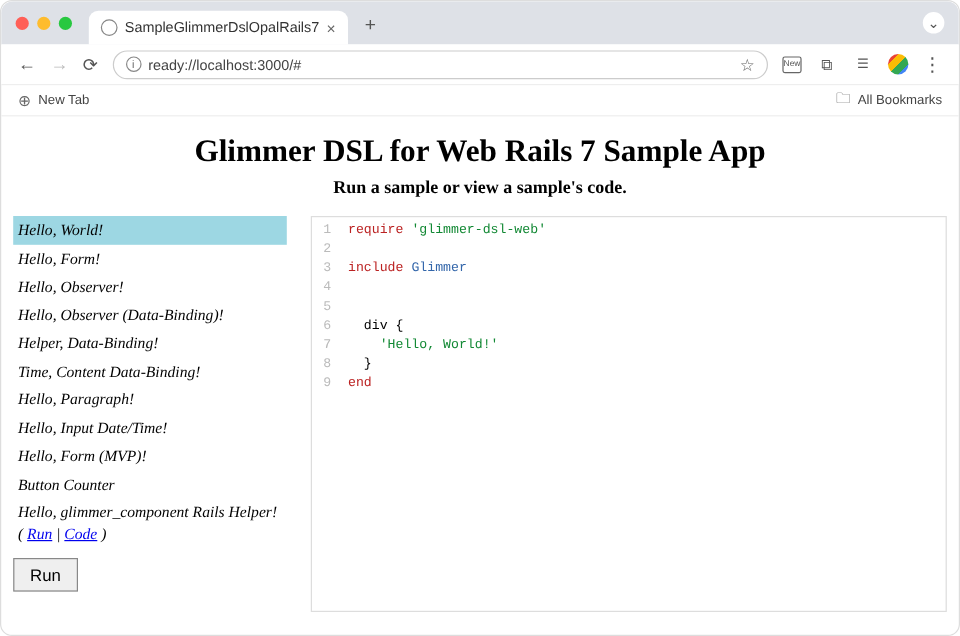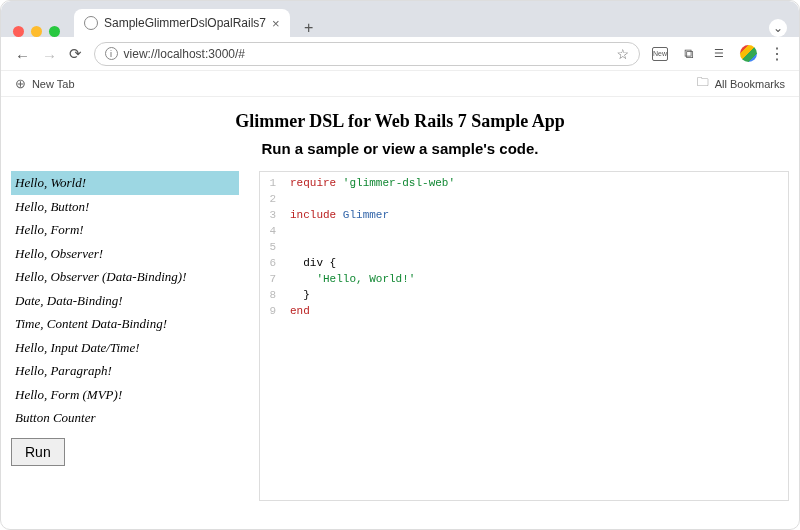--- a/index.html
+++ b/index.html
@@ -10,21 +10,21 @@
       width: 800px;
       height: 530px;
       overflow: hidden;
       border: 1px solid #ddd;
       border-radius: 10px;
     }
     .title-bar {
       height: 36px;
       background: #dee1e7;
       display: flex;
-      align-items: flex-end;
+      align-items: center;
       padding: 0 12px;
       gap: 8px;
       border-top-left-radius: 10px;
       border-top-right-radius: 10px;
     }
     .traffic { display: flex; gap: 7px; }
     .dot { width: 11px; height: 11px; border-radius: 50%; }
     .dot.red { background: #ff5f57; }
     .dot.yellow { background: #febc2e; }
     .dot.green { background: #28c840; }
@@ -91,26 +91,26 @@
       border-bottom: 1px solid #eee;
     }
     .bookmark-plus { font-size: 13px; color:#666;}
     .bookmark-bar .spacer { flex: 1; }
     .bookmark-folder { color: #555; font-size: 12px;}
     .content { padding: 14px 0 0 0; }
     h1 {
       text-align: center;
       font-family: "Times New Roman", serif;
       font-weight: bold;
-      font-size: 18px;
+      font-size: 26px;
       margin-bottom: 8px;
     }
     h2 {
       text-align: center;
-      font-family: Liberation Sans, sans-serif;
+      font-family: Liberation Serif, serif;
       font-weight: bold;
       font-size: 15px;
       margin-bottom: 14px;
     }
     .main-row {
       display: flex;
       padding: 0 10px;
       gap: 20px;
     }
     .sample-list {
@@ -169,21 +169,21 @@
   <div class="spacer"></div>
   <div class="expand-icon">⌄</div>
 </div>
 
 <div class="toolbar">
   <span class="nav-arrow">←</span>
   <span class="nav-arrow dim">→</span>
   <span class="reload">⟳</span>
   <div class="url-bar">
     <span class="info">i</span>
-    <span class="text">view://localhost:3000/#</span>
+    <span class="text">ready://localhost:3000/#</span>
     <span class="star">☆</span>
   </div>
   <span class="tool-icon box">New</span>
   <span class="tool-icon">⧉</span>
   <span class="tool-icon small">☰</span>
   <span class="avatar"></span>
   <span class="menu-dots">⋮</span>
 </div>
 
 <div class="bookmark-bar">
@@ -195,31 +195,33 @@
 </div>
 
 <div class="content">
   <h1>Glimmer DSL for Web Rails 7 Sample App</h1>
   <h2>Run a sample or view a sample's code.</h2>
 
   <div class="main-row">
     <div class="sample-list">
       <div id="samples-container">
           <div class="sample-item selected">Hello, World!</div>
-          <div class="sample-item">Hello, Button!</div>
           <div class="sample-item">Hello, Form!</div>
           <div class="sample-item">Hello, Observer!</div>
           <div class="sample-item">Hello, Observer (Data-Binding)!</div>
-          <div class="sample-item">Date, Data-Binding!</div>
+          <div class="sample-item">Helper, Data-Binding!</div>
           <div class="sample-item">Time, Content Data-Binding!</div>
+          <div class="sample-item">Hello, Paragraph!</div>
           <div class="sample-item">Hello, Input Date/Time!</div>
-          <div class="sample-item">Hello, Paragraph!</div>
           <div class="sample-item">Hello, Form (MVP)!</div>
           <div class="sample-item">Button Counter</div>
         </div>
+      <div class="sample-item">
+        <span>Hello, glimmer_component Rails Helper! ( </span><a href="#">Run</a><span> | </span><a href="#">Code</a><span> )</span>
+      </div>
       <button class="run-btn">Run</button>
     </div>
 
     <div class="code-pane" id="code-container">
         <div class="code-line">
           <span class="gutter">1</span>
           <span class="code-text"><span class="tok-kw">require</span><span> </span><span class="tok-str">'glimmer-dsl-web'</span></span>
         </div>
         <div class="code-line">
           <span class="gutter">2</span>

